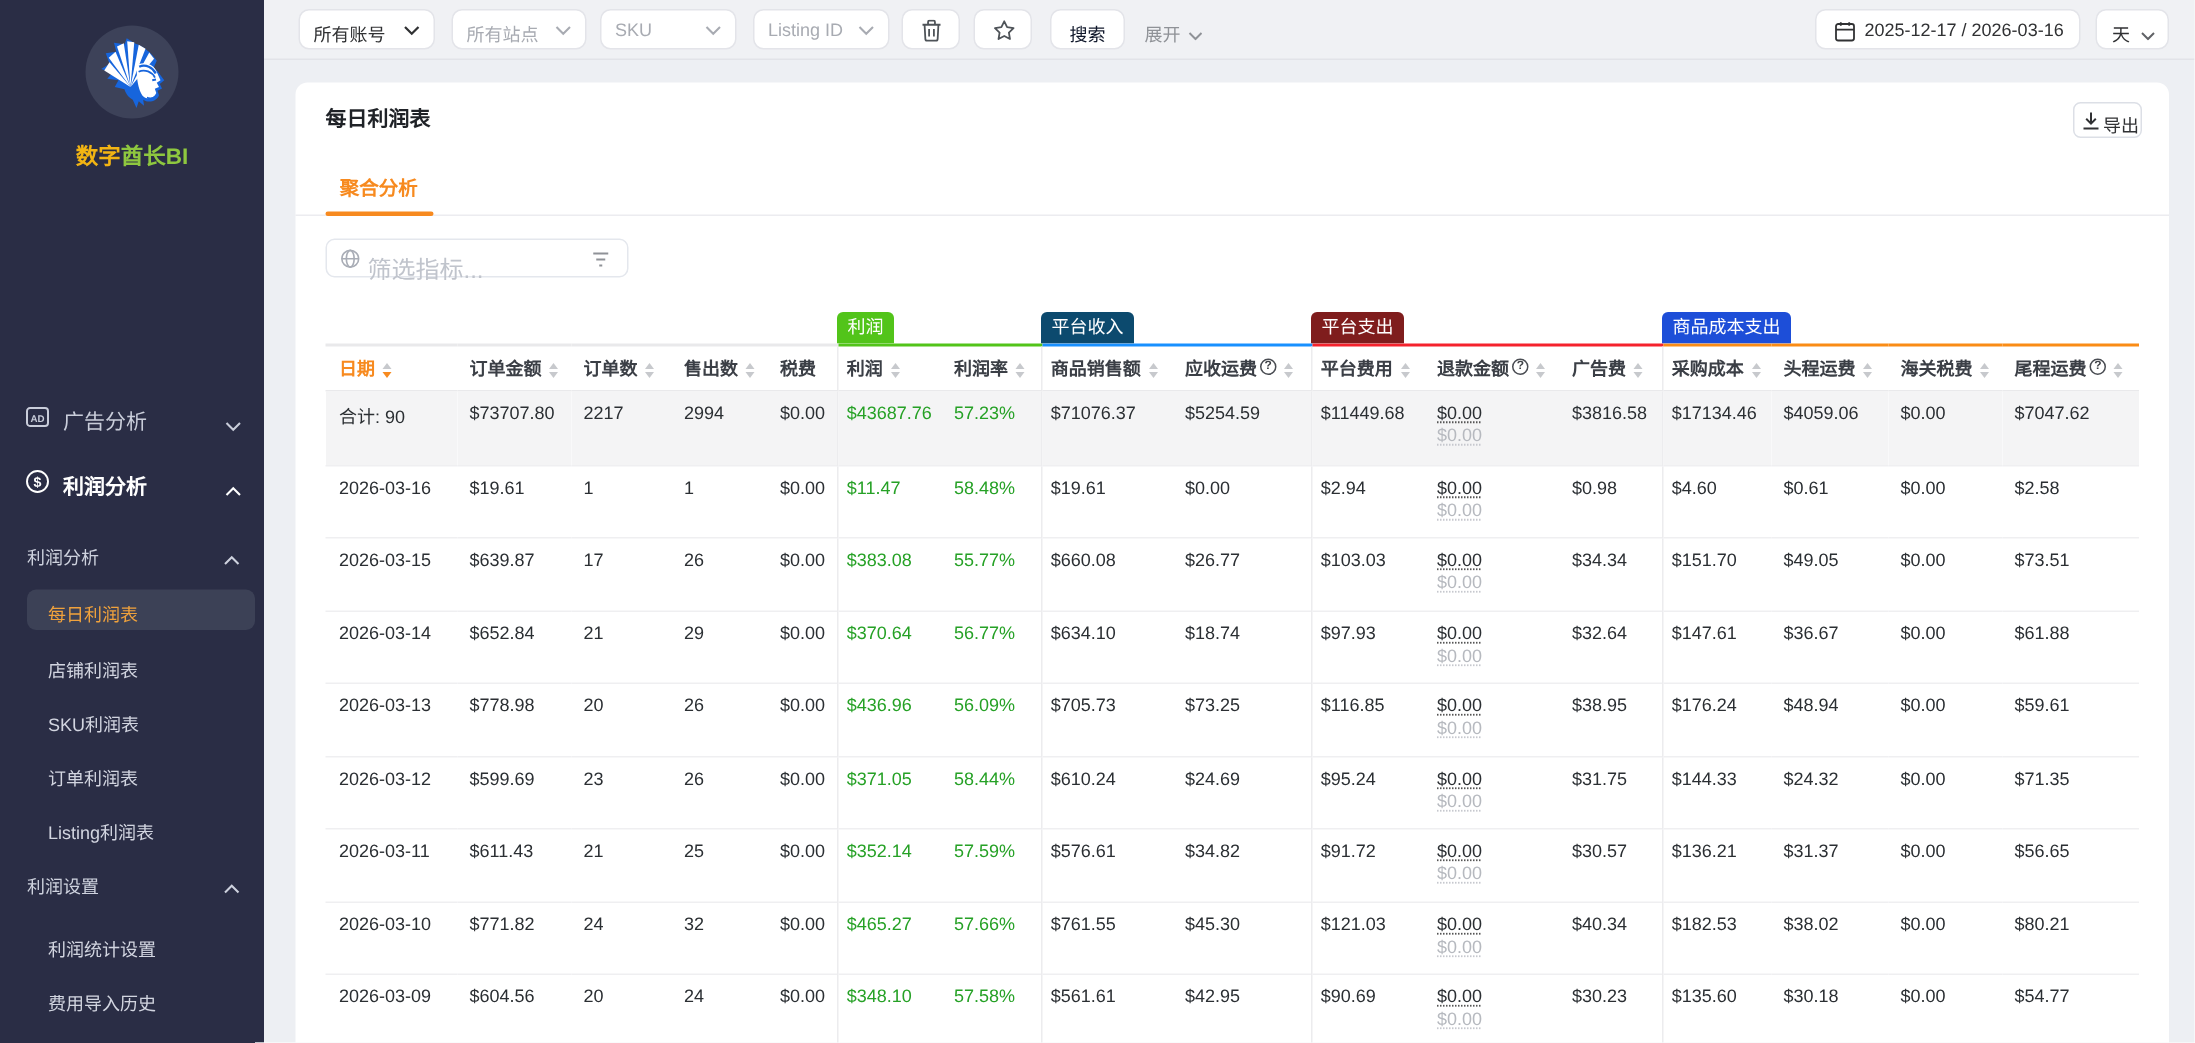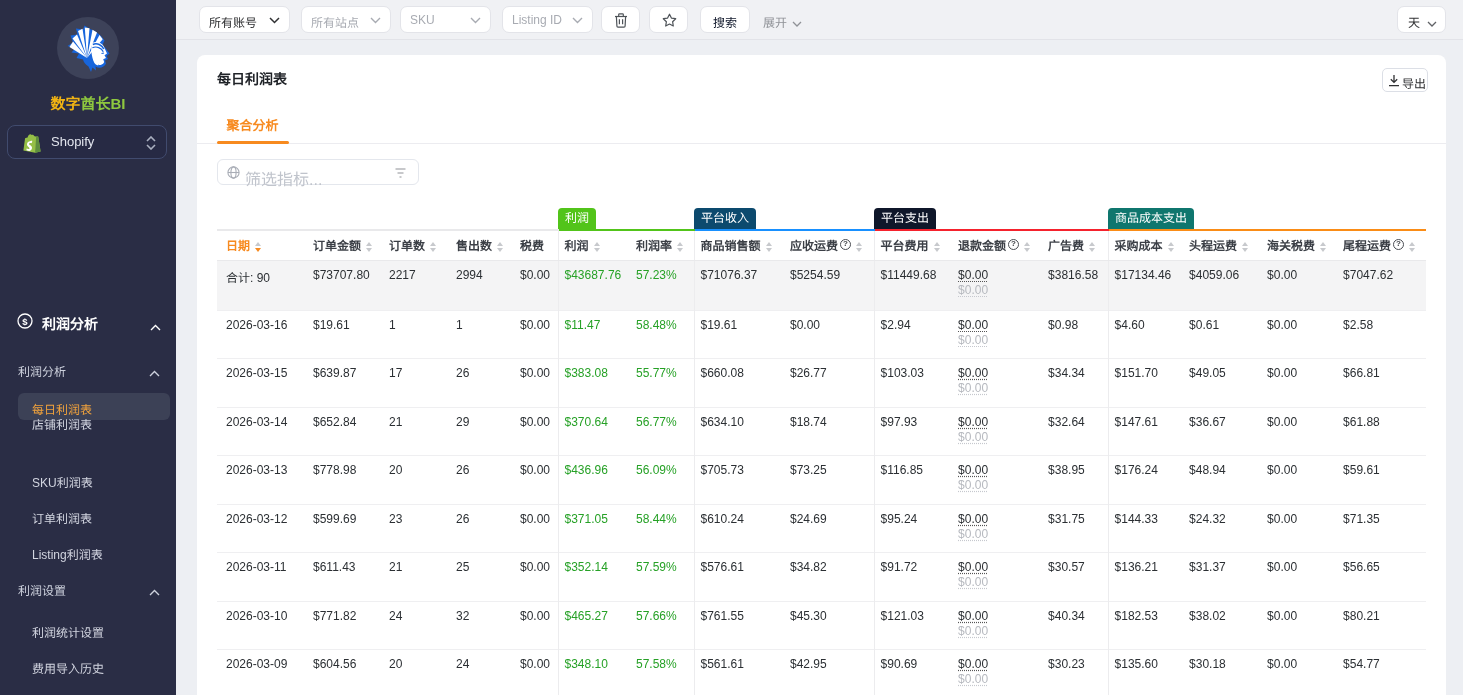--- a/index.html
+++ b/index.html
@@ -83,50 +83,48 @@
   <path d="M30,41 L35.5,12.8 L40,15.5 Z" fill="#fff"></path>
   <path d="M30,41 L42.5,18 L45.7,22.2 Z" fill="#fff"></path>
   <path d="M35,26 C40.5,23.5 46,26.5 47.5,31 L50,36.5 L47.5,38.2 L49,41 L46.2,42.2 L47.2,45
            C45.8,48.5 41.5,49.5 38.8,47.5 C35,44.5 33,30 35,26 Z" fill="#fff"></path>
   <path d="M35.8,27.5 C40,25.5 45,28 46.8,32" fill="none" stroke="#1765dc" stroke-width="1.5"></path>
   <path d="M35.4,30.8 C39.5,28.8 44.5,31 46.3,34.7" fill="none" stroke="#1765dc" stroke-width="1.2"></path>
   <path d="M44.5,36.5 L47,36" stroke="#1765dc" stroke-width="1.2"></path>
   <path d="M41,47.5 C42.5,48.3 44.5,48.2 46,47.2 L45.2,48.8 C43.5,49.6 42,49.3 41,48.5 Z" fill="#1765dc"></path>
 </svg></div>
     <div id="brand"><span class="b1">数字</span><span class="b2">酋长BI</span></div>
-    <div id="shopsel">
-      <svg class="bag" width="18" height="19" viewBox="0 0 18 19">
-        <path d="M11.5 2.2 C11 1.2 10.2 0.6 9.3 0.7 C9.1 0.7 8.9 0.8 8.7 0.9 C8.2 0.4 7.6 0.2 7.1 0.3 C5.6 0.6 4.9 2.4 4.6 3.5 L2.6 4.1 C2.2 4.2 2.1 4.3 2 4.7 L0.4 16.6 L12.1 18.8 L17.6 17.4 L15.3 2.9 C15.2 2.6 15 2.5 14.8 2.5 L13.2 2.6 C13.2 2.6 12.1 2.3 11.5 2.2 Z" fill="#95bf47"></path>
-        <path d="M13.2 2.6 L12.1 18.8 L17.6 17.4 L15.3 2.9 C15.2 2.6 15 2.5 14.8 2.5 Z" fill="#5e8e3e"></path>
-        <path d="M9.3 6.9 L8.7 9.2 C8.7 9.2 8 8.9 7.2 9 C6 9.1 6 9.8 6 10 C6.1 11 8.8 11.2 9 13.6 C9.1 15.5 8 16.8 6.4 16.9 C4.5 17 3.4 15.9 3.4 15.9 L3.8 14.2 C3.8 14.2 4.9 15 5.7 15 C6.3 15 6.5 14.5 6.5 14.2 C6.4 12.9 4.2 13 4 10.8 C3.8 9 5 7.1 7.6 6.9 C8.6 6.8 9.3 6.9 9.3 6.9 Z" fill="#ffffff"></path>
-      </svg>
-      <span class="stxt">Shopify</span>
-      <svg class="ud" width="10" height="14" viewBox="0 0 10 14">
-        <polyline points="1,5 5,1 9,5" fill="none" stroke="#aab0c0" stroke-width="1.6"></polyline>
-        <polyline points="1,9 5,13 9,9" fill="none" stroke="#aab0c0" stroke-width="1.6"></polyline>
-      </svg>
+    <div class="mitem" style="top:266px">
+      <span class="mi"><svg width="16" height="16" viewBox="0 0 16 16" fill="none">
+          <rect x="1" y="2" width="14" height="12" rx="2" stroke="#c9cdda" stroke-width="1.3"></rect>
+          <text x="8" y="11" text-anchor="middle" font-size="6.5" font-weight="bold" fill="#c9cdda" font-family="Liberation Sans,sans-serif">AD</text>
+        </svg></span>
+      <span class="mt">广告分析</span>
+      <span class="mc"><svg width="11" height="7">
+          <polyline points="1,1 5.5,5.5 10,1" fill="none" stroke="#c9cdda" stroke-width="1.4"></polyline>
+        </svg></span>
     </div>
     <div class="mitem act" style="top:309px">
       <span class="mi"><svg width="16" height="16" viewBox="0 0 16 16" fill="none">
           <circle cx="8" cy="8" r="7" stroke="#ffffff" stroke-width="1.3"></circle>
           <text x="8" y="11.6" text-anchor="middle" font-size="9.5" fill="#ffffff" font-family="Liberation Sans,sans-serif">$</text>
         </svg></span>
       <span class="mt">利润分析</span>
       <span class="mc"><svg width="11" height="7">
           <polyline points="1,6 5.5,1.5 10,6" fill="none" stroke="#ffffff" stroke-width="1.4"></polyline>
         </svg></span>
     </div>
 
     <div class="gtitle" style="top:362px">利润分析<span class="mc"><svg width="11" height="7">
           <polyline points="1,6 5.5,1.5 10,6" fill="none" stroke="#ced2de" stroke-width="1.4"></polyline>
         </svg></span></div>
     <div id="pill">
       <span>每日利润表</span>
     </div>
-    <div class="sitem" style="top:415px">店铺利润表</div>
+    <div class="sitem" style="top:437px">店铺利润表</div>
     <div class="sitem" style="top:473px">SKU利润表</div>
     <div class="sitem" style="top:509px">订单利润表</div>
     <div class="sitem" style="top:545px">Listing利润表</div>
     <div class="gtitle" style="top:581px">利润设置<span class="mc"><svg width="11" height="7">
           <polyline points="1,6 5.5,1.5 10,6" fill="none" stroke="#ced2de" stroke-width="1.4"></polyline>
         </svg></span></div>
     <div class="sitem" style="top:623px">利润统计设置</div>
     <div class="sitem" style="top:659px">费用导入历史</div>
   </aside>
 
@@ -153,20 +151,24 @@
     </div>
     <div class="tbtn" style="left:473px; width:39px;">
       <svg style="position:absolute;left:12px;top:6px" width="15" height="15" viewBox="0 0 15 15" fill="none" stroke="#4e5358" stroke-width="1.2" stroke-linejoin="round">
         <path d="M7.5 1.2 L9.4 5.1 L13.7 5.7 L10.6 8.7 L11.3 13 L7.5 11 L3.7 13 L4.4 8.7 L1.3 5.7 L5.6 5.1 Z"></path>
       </svg>
     </div>
     <div class="tbtn" style="left:524px; width:50px; padding:6px 0 0 0; text-align:center; color:#0f172a;">搜索</div>
     <div style="position:absolute; left:587px; top:13px; font-size:12px; color:#8f9297;">展开 <svg width="10" height="6" style="margin-left:2px">
         <polyline points="1,1 5,5 9,1" fill="none" stroke="#8f9297" stroke-width="1.3"></polyline>
       </svg></div>
+    <div class="tbtn" style="left:1034px; width:177px; padding:6px 0 0 32px;" id="datebtn"><svg style="position:absolute;left:12px;top:7px" width="14" height="14" viewBox="0 0 14 14" fill="none" stroke="#303133" stroke-width="1.2">
+        <rect x="1" y="2" width="12" height="11" rx="1.5"></rect>
+        <path d="M1 5.8 L13 5.8 M4.2 0.8 L4.2 3.2 M9.8 0.8 L9.8 3.2"></path>
+      </svg>2025-12-17 / 2026-03-16</div>
     <div class="tbtn" style="left:1221px; width:49px; padding:6px 0 0 10px;">天 <svg width="10" height="6" style="margin-left:4px">
         <polyline points="1,1 5,5 9,1" fill="none" stroke="#606266" stroke-width="1.3"></polyline>
       </svg></div>
   </div>
 
   <div id="card">
     <div id="ctitle">每日利润表</div>
     <button id="exportbtn">
       <svg style="position:absolute;left:5px;top:5px" width="12" height="13" viewBox="0 0 12 13" fill="none" stroke="#303133" stroke-width="1.3">
         <path d="M6 1 L6 8 M2.8 5.2 L6 8.4 L9.2 5.2 M1 11.7 L11 11.7"></path>
@@ -205,22 +207,22 @@
         <col style="width:73px">
         <col style="width:78px">
         <col style="width:76px">
         <col style="width:91px">
       </colgroup>
       <thead>
         <tr class="lr">
           <td colspan="5"></td>
           <td colspan="2" style="border-bottom-color:#52c41a"><span class="chip" style="background:#52c41a">利润</span></td>
           <td colspan="2" style="border-bottom-color:#1890ff"><span class="chip" style="background:#0c4a6e">平台收入</span></td>
-          <td colspan="3" style="border-bottom-color:#f5222d"><span class="chip" style="background:#0f172a">平台支出</span></td>
-          <td colspan="4" style="border-bottom-color:#fa8c16"><span class="chip" style="background:#0f766e">商品成本支出</span></td>
+          <td colspan="3" style="border-bottom-color:#f5222d"><span class="chip" style="background:#7f1d1d">平台支出</span></td>
+          <td colspan="4" style="border-bottom-color:#fa8c16"><span class="chip" style="background:#1d4ed8">商品成本支出</span></td>
         </tr>
         <tr class="hr">
           <th style="padding-left:9px"><span style="color:#f78a1f">日期</span><span class="sorter"><i class="up"></i><i class="dn on"></i></span></th>
           <th>订单金额<span class="sorter"><i class="up"></i><i class="dn"></i></span></th>
           <th>订单数<span class="sorter"><i class="up"></i><i class="dn"></i></span></th>
           <th>售出数<span class="sorter"><i class="up"></i><i class="dn"></i></span></th>
           <th>税费</th>
           <th class="gb">利润<span class="sorter"><i class="up"></i><i class="dn"></i></span></th>
           <th>利润率<span class="sorter"><i class="up"></i><i class="dn"></i></span></th>
           <th class="gb">商品销售额<span class="sorter"><i class="up"></i><i class="dn"></i></span></th>
@@ -289,21 +291,21 @@
           <td>$26.77</td>
           <td class="gb">$103.03</td>
           <td>
             <div><span class="du">$0.00</span></div>
             <div class="l2"><span class="du2">$0.00</span></div>
           </td>
           <td>$34.34</td>
           <td class="gb">$151.70</td>
           <td>$49.05</td>
           <td>$0.00</td>
-          <td>$66.81</td>
+          <td>$73.51</td>
         </tr>
         <tr>
           <td style="padding-left: 9px;">2026-03-14</td>
           <td>$652.84</td>
           <td>21</td>
           <td>29</td>
           <td>$0.00</td>
           <td class="grn gb">$370.64</td>
           <td class="grn">56.77%</td>
           <td class="gb">$634.10</td>

